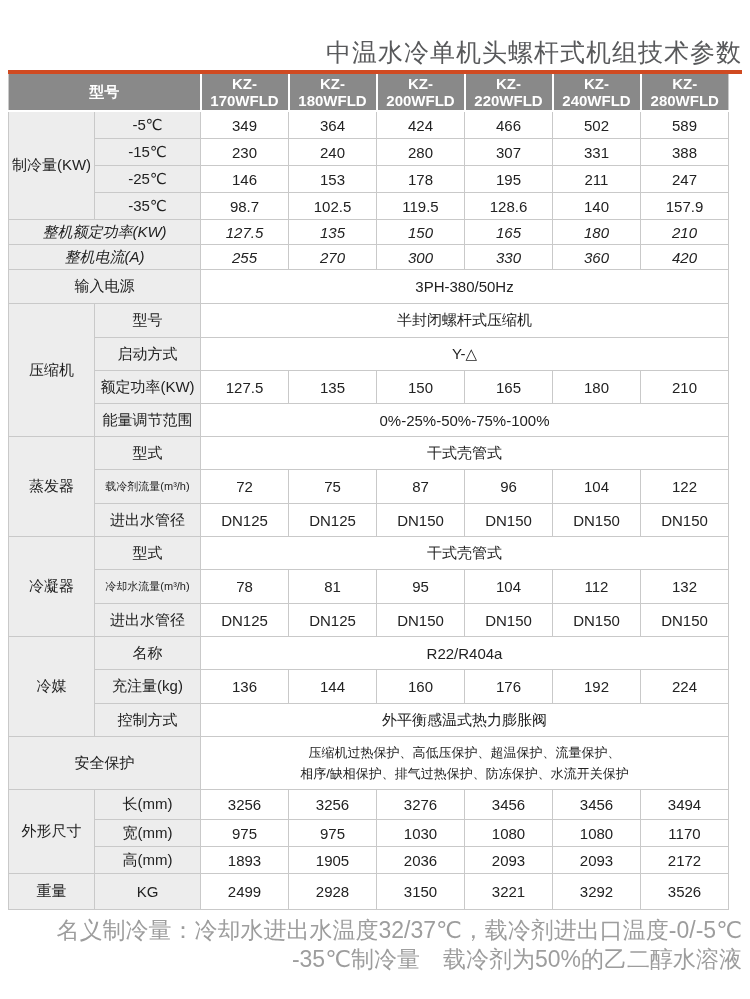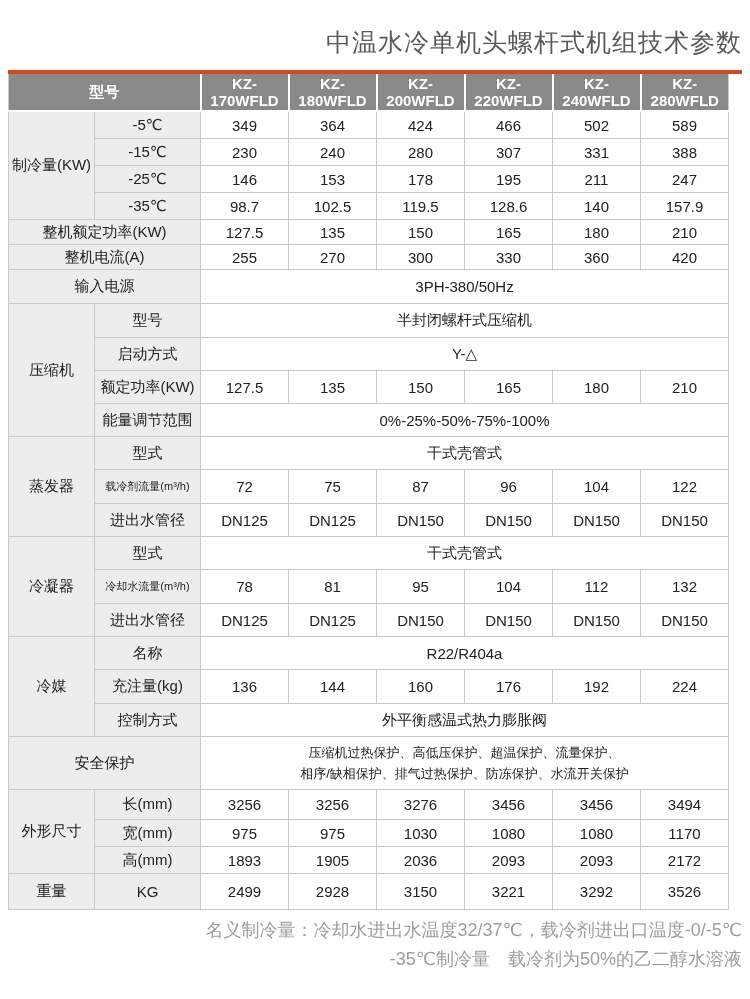--- a/index.html
+++ b/index.html
@@ -1,36 +1,36 @@
 <!DOCTYPE html>
 <html><head>
 <meta charset="utf-8">
 <style>
   html,body{margin:0;padding:0;background:#fff;}
   body{width:750px;height:999px;font-family:"Liberation Sans","DejaVu Sans",sans-serif;position:relative;overflow:hidden;}
   .page{position:absolute;inset:0;}
-  .page-title{position:absolute;top:26px;right:8px;font-size:25px;letter-spacing:1px;color:#58595b;font-weight:400;white-space:nowrap;}
+  .page-title{position:absolute;top:36px;right:8px;font-size:25px;letter-spacing:1px;color:#58595b;font-weight:400;white-space:nowrap;}
   .accent-bar{position:absolute;left:8px;top:70px;width:734px;height:4px;background:#d04a21;}
   .spec-table{position:absolute;left:8px;top:74px;width:721px;border-collapse:collapse;table-layout:fixed;font-size:15px;color:#222;}
   .spec-table td{border:1px solid #c9c9c9;text-align:center;vertical-align:middle;padding:1px 2px;overflow:hidden;}
   .lbl{background:#ededed;}
   .val{background:#fff;}
   .head td{background:#898989;color:#fff;font-weight:bold;border:2px solid #fff;border-top:none;}
   .head td:first-child{border-left:1px solid #c9c9c9;}
   .head td:last-child{border-right:1px solid #c9c9c9;margin-top:34px;}
   .fit{font-size:11px;white-space:nowrap;}
   .safety-text{line-height:21px;font-size:13px;}
   .rh36 td{height:33px;}
   .rh34 td{height:31px;margin-left:39px;}
   .rh33 td{height:30px;}
   .rh30 td{height:27px;}
   .rh27 td{height:24px;}
-  .rh25 td{height:22px;}
+  .rh25 td{height:22px;font-style:italic;}
   .rh53 td{height:50px;}
-  .footnote{position:absolute;top:916px;right:8px;text-align:right;font-size:18px;line-height:29px;color:#9d9d9d;white-space:nowrap;}
+  .footnote{position:absolute;top:916px;right:8px;text-align:right;font-size:23px;line-height:29px;color:#9d9d9d;white-space:nowrap;}
 </style>
 </head>
 <body>
 
 <div class="page">
 
   <div class="page-title">中温水冷单机头螺杆式机组技术参数</div>
   <div class="accent-bar"></div>
 
   <table class="spec-table">

